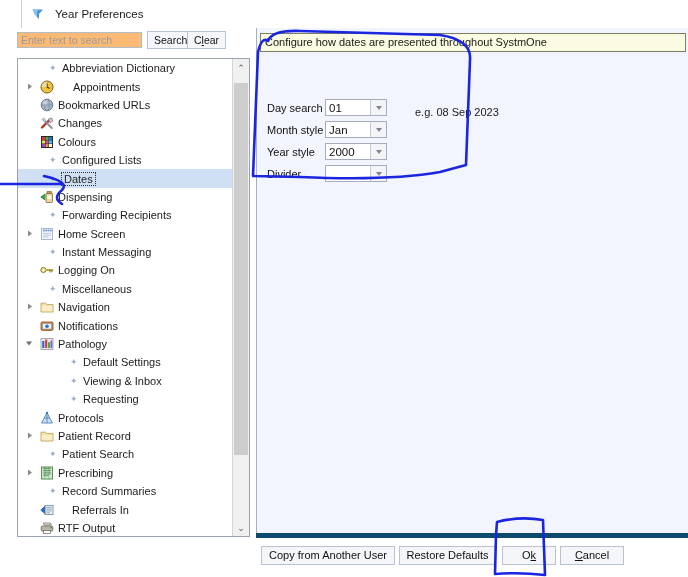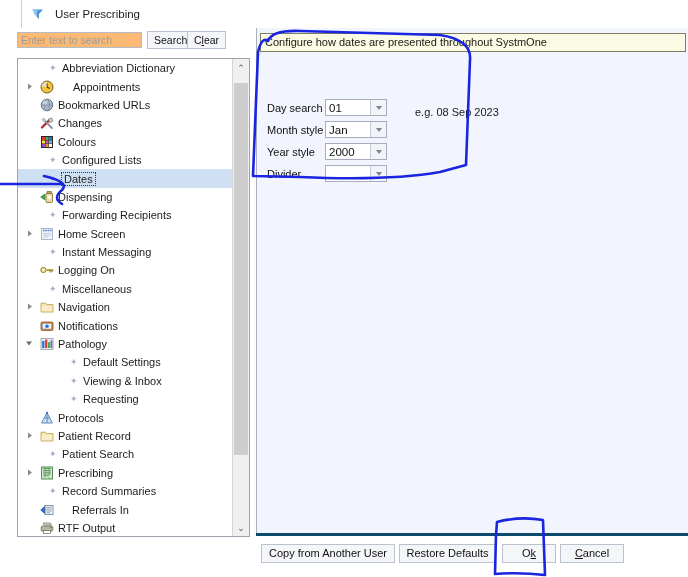--- a/index.html
+++ b/index.html
@@ -142,21 +142,21 @@
     content:"";border-top:4px solid #7b8694;
     border-left:3.5px solid transparent;border-right:3.5px solid transparent;
   }
   #example-text{
     position:absolute;left:158px;top:78px;font-size:11px;color:#1a1a1a;
     white-space:nowrap;
   }
   
   #buttonbar{
     position:absolute;left:256px;top:533px;width:432px;height:34px;
-    background:#ffffff;border-top:3px solid #0c4a6e;
+    background:#ffffff;border-top:5px solid #0c4a6e;
   }
   .dbtn{
     position:absolute;top:8px;height:19px;box-sizing:border-box;
     border:1px solid #b9c2cf;background:#f4f6fa;
     font-family:"Liberation Sans", sans-serif;font-size:11px;color:#111;
     line-height:17px;text-align:center;cursor:default;white-space:nowrap;
   }
   #btn-copy{left:5px;width:134px;}
   #btn-restore{left:143px;width:97px;}
   #btn-ok{left:246px;width:54px;}
@@ -175,21 +175,21 @@
 <body>
 
 <div id="titlebar">
   <div class="tb-sep"></div>
   <div id="app-icon">
     <svg width="16" height="16" viewBox="0 0 16 16">
       <path d="M2.5 3.5 L13 3.5 L9 8 L9 13 L6.5 10.5 L6.5 8 Z" fill="#3f8fd6" opacity="0.95"></path>
       <path d="M2.5 3.5 L8 3.5 L6.5 8 L6.5 10.5 L4.5 8.5 Z" fill="#8cc3ea"></path>
     </svg>
   </div>
-  <div id="title-text">User Prescribing</div>
+  <div id="title-text">Year Preferences</div>
 </div>
 
 <div id="searchrow">
   <input id="search-input" type="text" placeholder="Enter text to search" style="">
   <div id="search-button" class="sbtn">Search</div>
   <div id="clear-button" class="sbtn"><span>C</span><span class="mn">l</span><span>ear</span></div>
 </div>
 
 <div id="tree-panel">
   <div id="tree-list">

